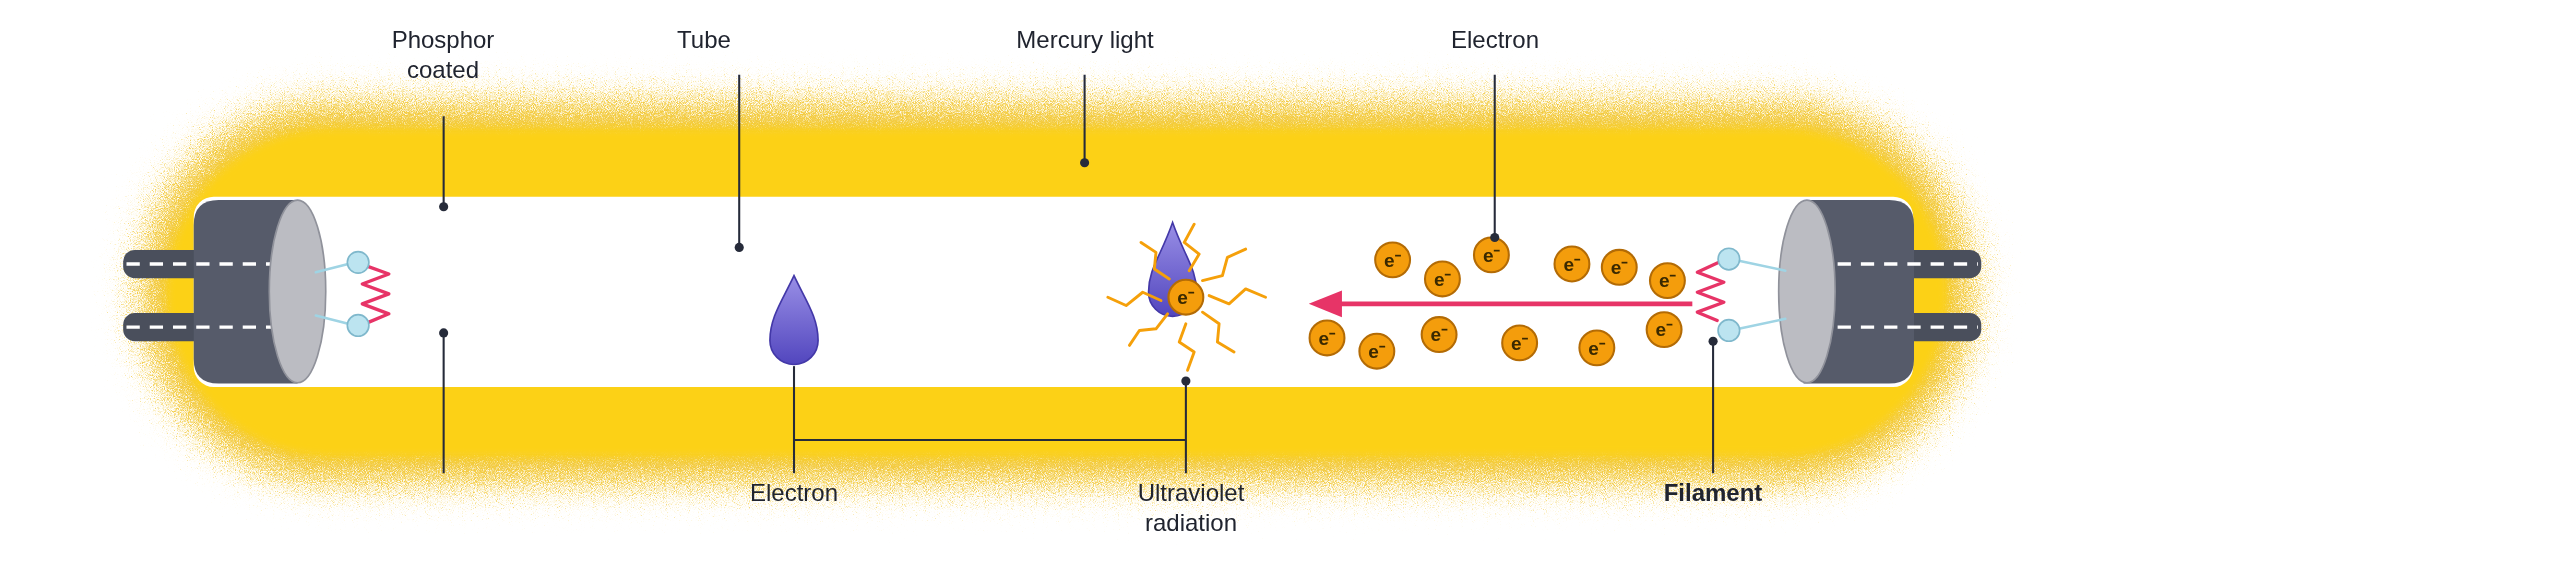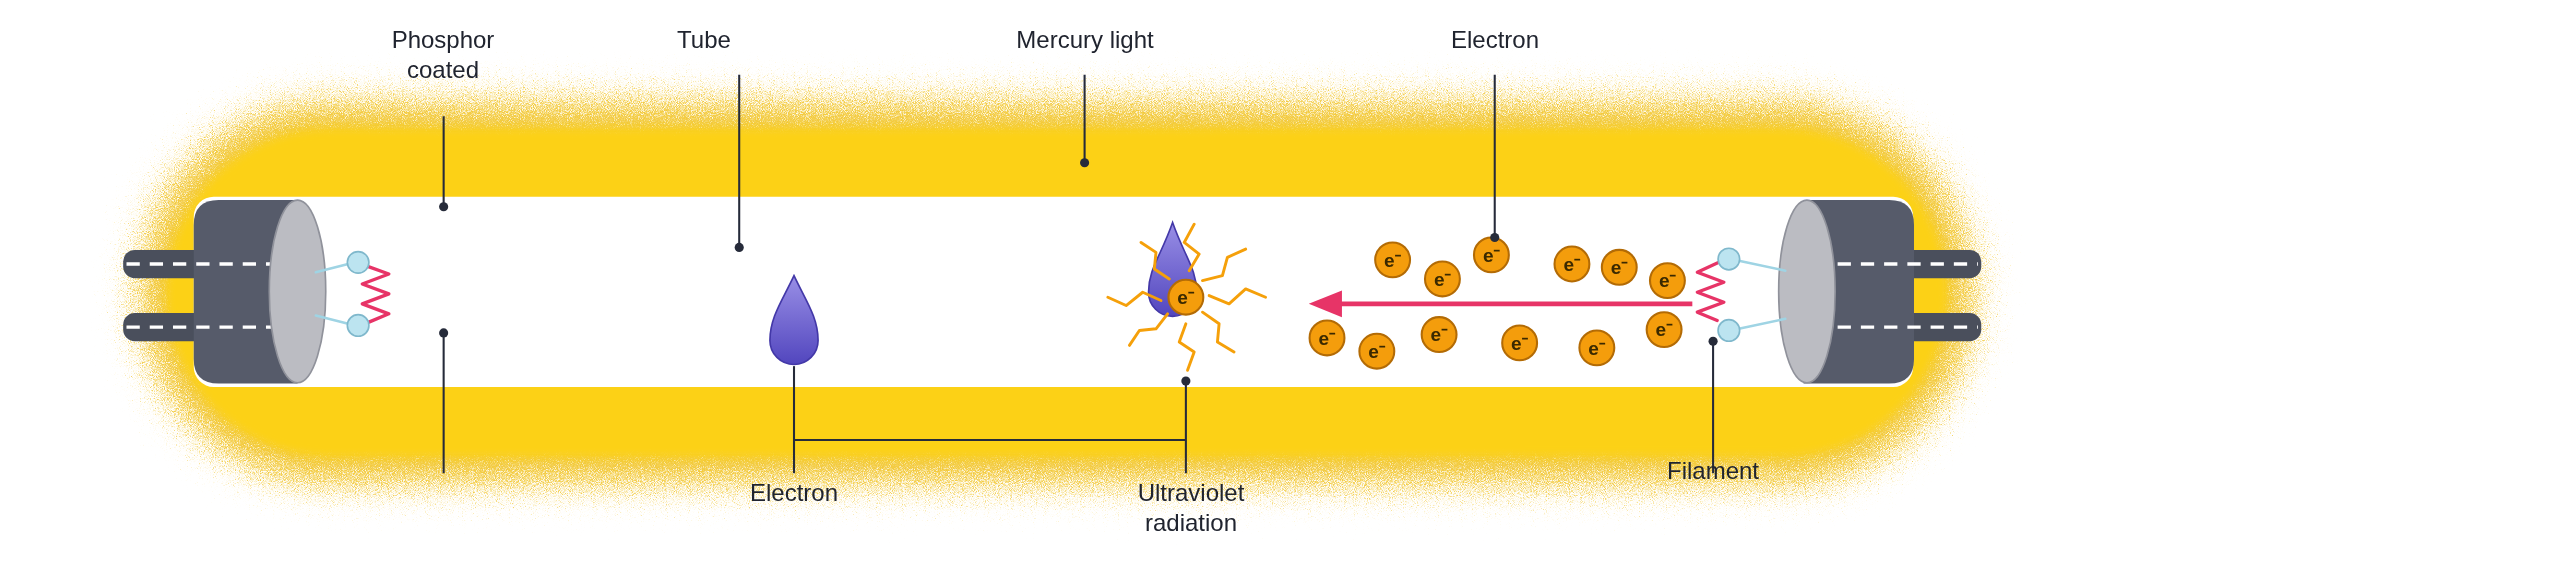--- a/index.html
+++ b/index.html
@@ -181,15 +181,15 @@
   </svg>
 
   <div class="lbl" style="left:443px;top:25px;">Phosphor
 coated</div>
   <div class="lbl" style="left:704px;top:25px;">Tube</div>
   <div class="lbl" style="left:1085px;top:25px;">Mercury light</div>
   <div class="lbl" style="left:1495px;top:25px;">Electron</div>
   <div class="lbl" style="left:794px;top:478px;">Electron</div>
   <div class="lbl" style="left:1191px;top:478px;">Ultraviolet
 radiation</div>
-  <div class="lbl" style="left:1713px;top:456px;">Filament</div>
+  <div class="lbl" style="left:1713px;top:478px;font-weight:bold;">Filament</div>
 </div>
 
 
 </body></html>

